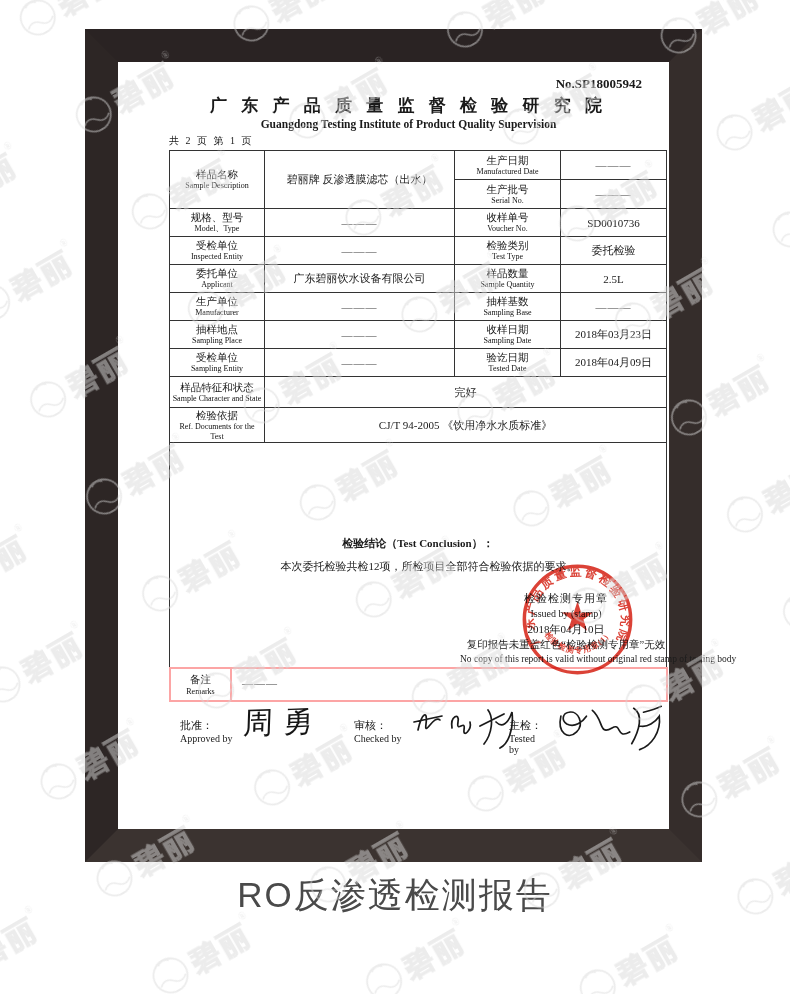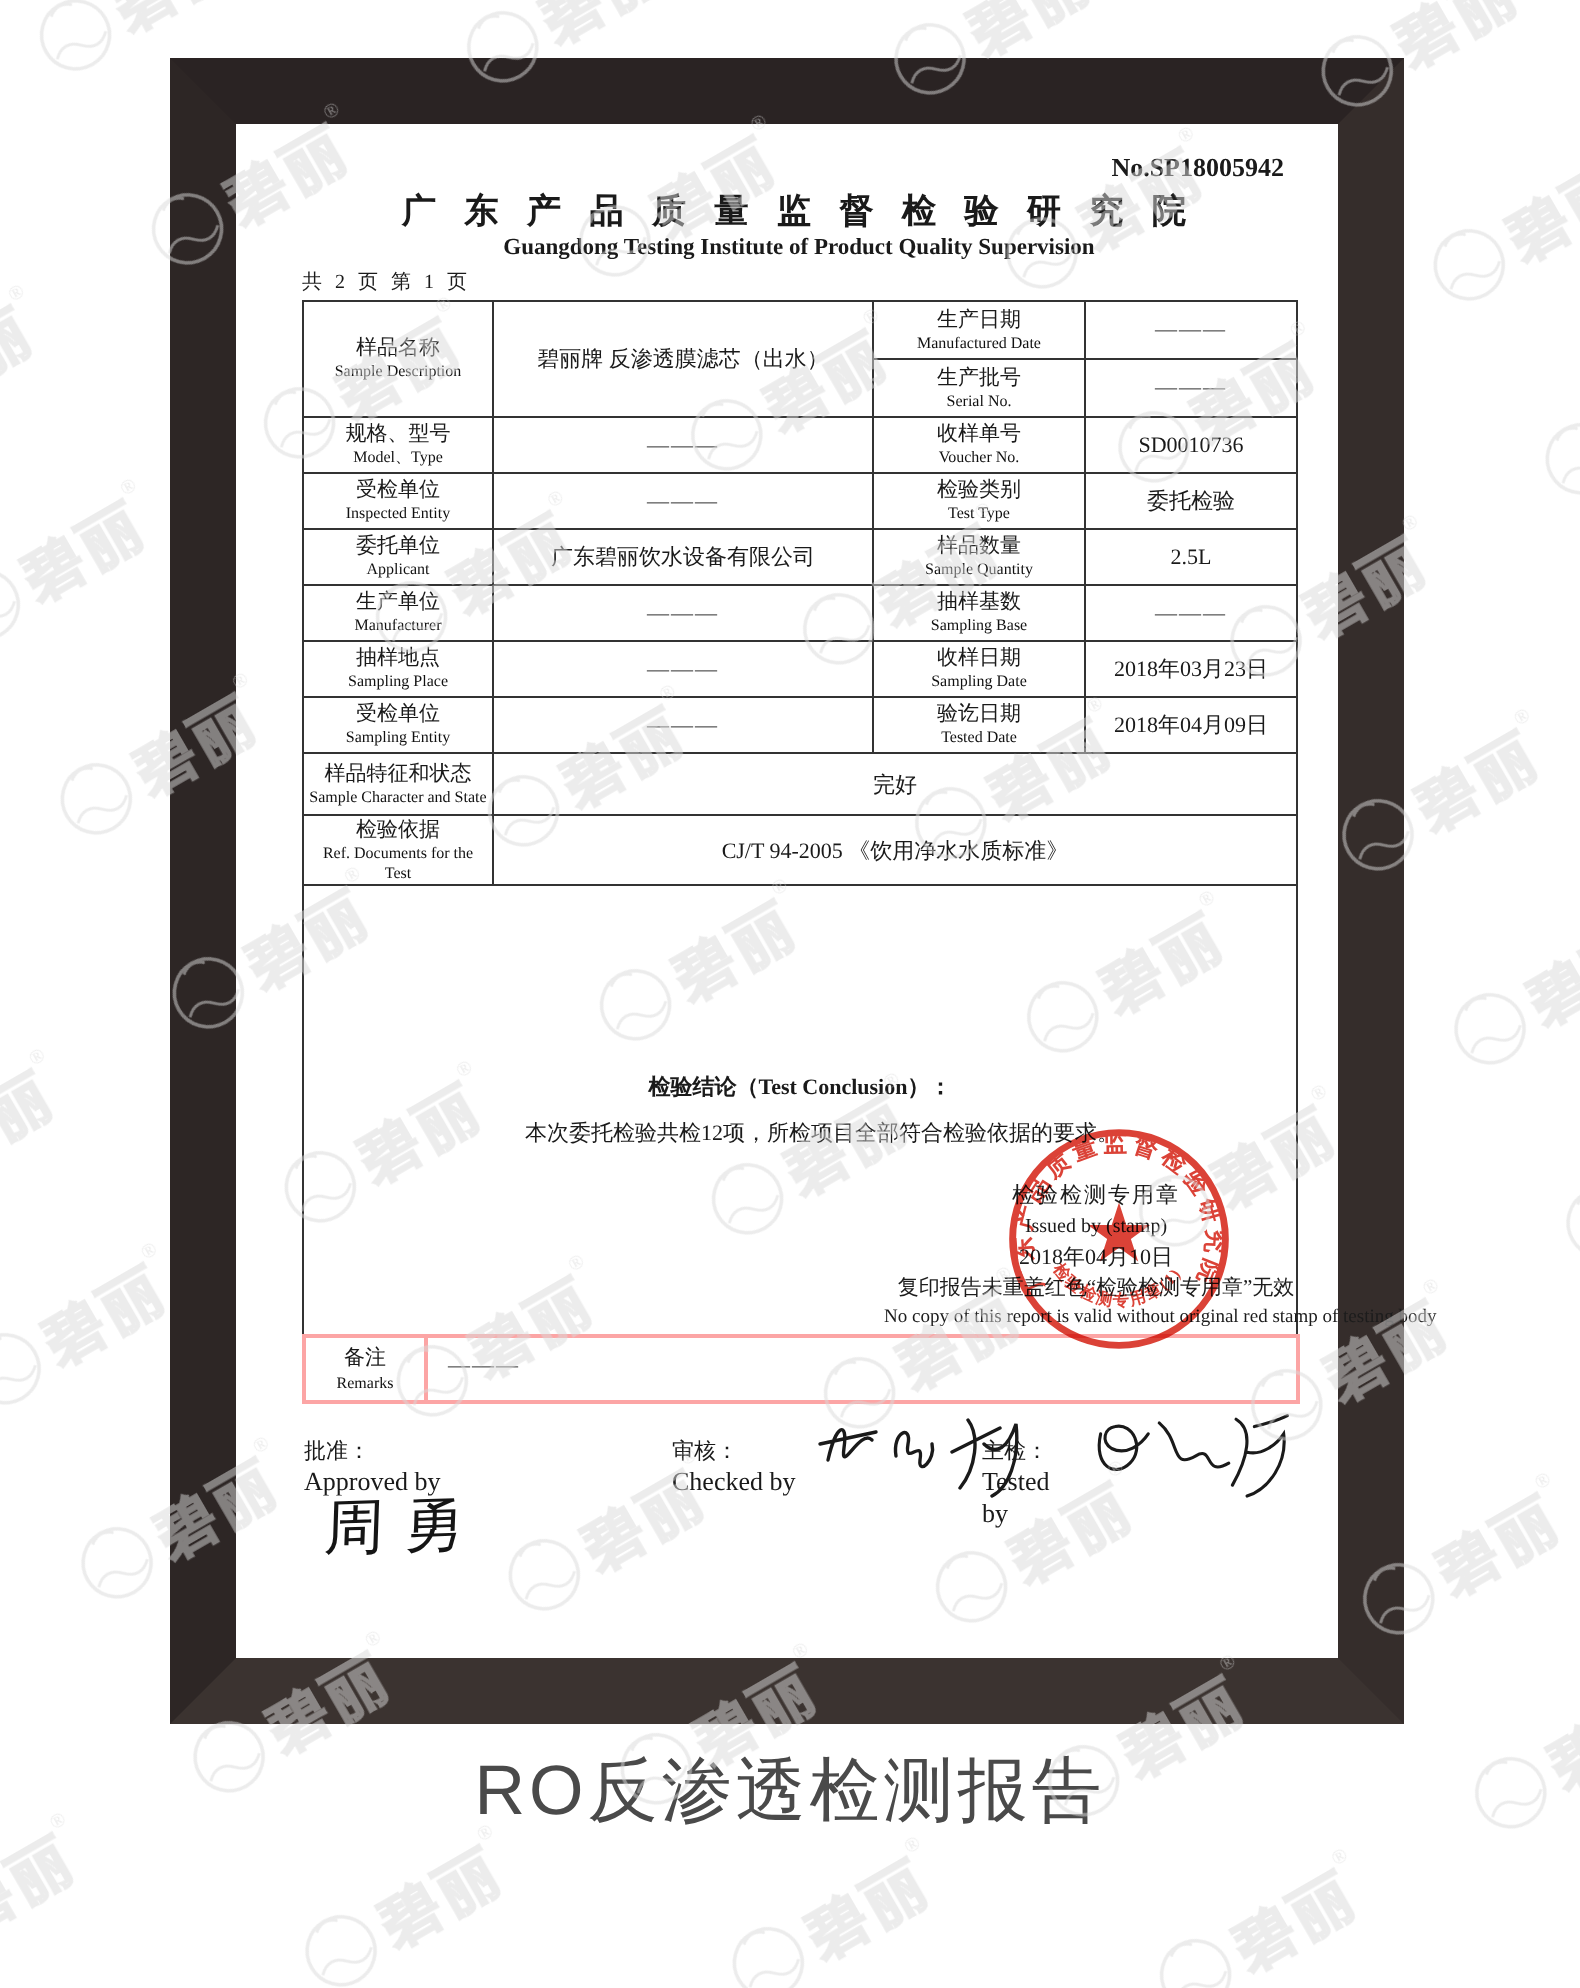--- a/index.html
+++ b/index.html
@@ -5,21 +5,21 @@
   * { margin:0; padding:0; box-sizing:border-box; }
   html,body { width:790px; height:994px; background:#ffffff; position:relative;
     font-family:"Liberation Serif","DejaVu Serif",serif; color:#1a1a1a; overflow:hidden; }
 
   
   .frame { position:absolute; left:85px; top:29px; width:617px; height:833px;
     border-style:solid; border-width:33px;
     border-top-color:#2a2323; border-right-color:#352d2b;
     border-bottom-color:#3b3330; border-left-color:#2d2625;
     background:#ffffff; }
-  .doc { position:relative; width:551px; height:767px; background:#fff; padding:14px 21px 0 33px; }
+  .doc { position:relative; width:551px; height:767px; background:#fff; padding:14px 21px 0 51px; }
 
   
   .report-no { text-align:right; font-weight:bold; font-size:13px; padding-right:6px; height:18px; }
   .inst-cn { text-align:center; font-size:17px; font-weight:bold; letter-spacing:5px; height:24px; white-space:nowrap; }
   .inst-en { text-align:center; font-size:11.5px; font-weight:bold; height:16px; }
   .title-row { text-align:center; height:30px; margin-top:2px; white-space:nowrap; }
   .title-cn { font-size:22px; font-weight:bold; letter-spacing:6px; }
   .title-en { font-size:15px; font-weight:bold; }
   .page-info { text-align:left; font-size:10px; letter-spacing:2px; height:16px; padding-right:2px; }
 
@@ -51,21 +51,21 @@
   
   table.remarks { border-collapse:collapse; table-layout:fixed; width:497px; margin-top:-1px; }
   table.remarks td { border:2px solid #fca5a5; font-size:11px; vertical-align:middle; }
   table.remarks tr { height:33px; }
   td.rlab { text-align:center; }
 
   
   .sigrow { position:relative; height:62px; margin-top:6px; width:497px; }
   .siggroup { position:absolute; display:flex; align-items:flex-start; }
   .siglab .cn { font-size:11px; display:block; }
-  .siglab .en { font-size:13px; display:block; }
+  .siglab .en { font-size:10px; display:block; }
   .siglab { padding-top:10px; }
   .signame { font-size:30px; letter-spacing:10px; white-space:nowrap;
     transform:rotate(-2deg) skewX(-4deg); margin:-6px 0 0 10px; font-weight:500; color:#151515; }
   .sigsvg { margin:-8px 0 0 6px; }
 
   
   .footer { position:absolute; left:33px; bottom:8px; width:497px; border-top:2.5px solid #111;
     padding-top:5px; font-size:9.5px; text-align:center; white-space:nowrap; color:#222; }
 
   
@@ -239,21 +239,21 @@
         <td class="rlab lab">
           <span class="cn">备注</span>
           <span class="en">Remarks</span>
             </td>
         <td class="left dash" style="vertical-align:top; padding-top:8px;">———</td>
       </tr>
     </tbody>
       </table>
 
     <div class="sigrow">
-      <div class="siggroup" style="left:1px;flex-direction:column;">
+      <div class="siggroup" style="left:11px;">
         <div class="siglab">
           <span class="cn">批准：</span>
           <span class="en">Approved by</span>
         </div>
         <div class="signame">周勇</div>
       </div>
       <div class="siggroup" style="left:185px;">
         <div class="siglab">
           <span class="cn">审核：</span>
           <span class="en">Checked by</span>

